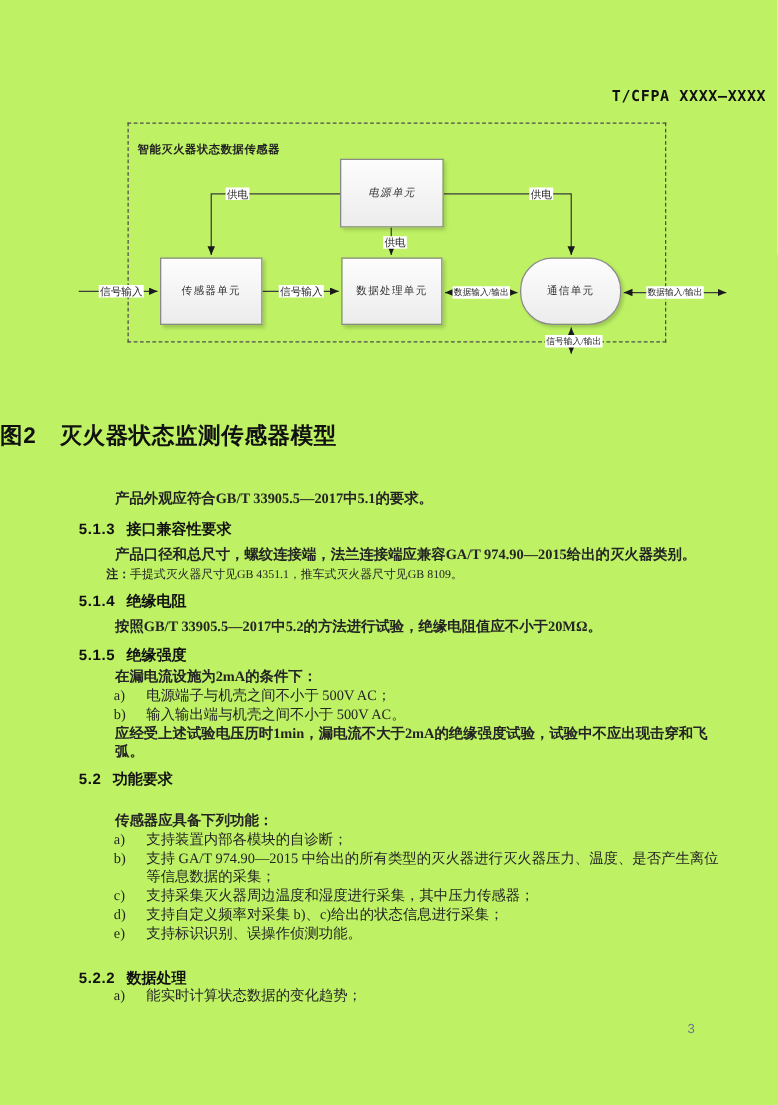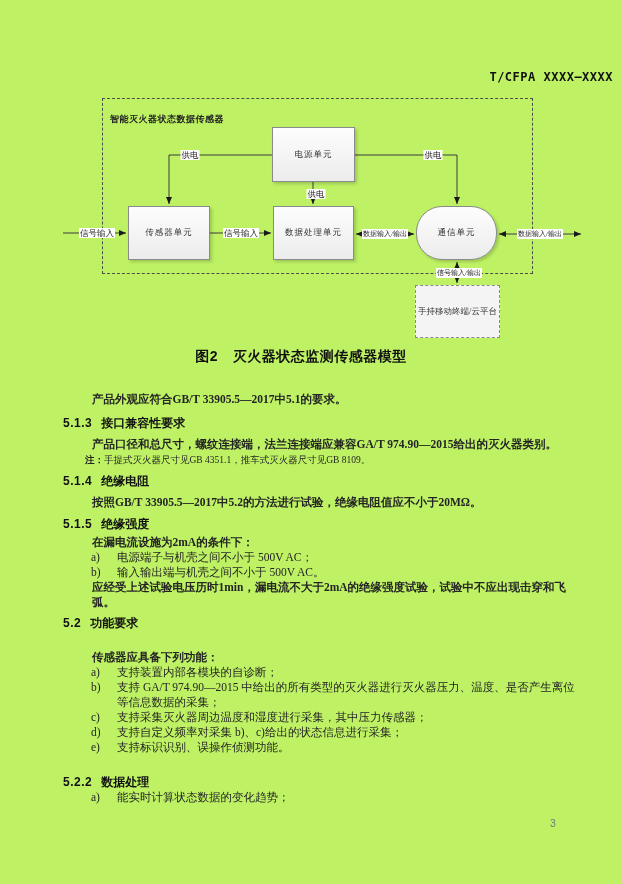--- a/index.html
+++ b/index.html
@@ -23,37 +23,37 @@
     letter-spacing:.5px;color:#222;white-space:nowrap;margin-top:10px;
   }
   .wires{position:absolute;left:0;top:0;width:622px;height:360px;pointer-events:none;}
   .dbox{
     position:absolute;display:flex;align-items:center;justify-content:center;
     font-size:8.5px;letter-spacing:1px;color:#333;box-sizing:border-box;
     background:linear-gradient(180deg,#fdfdfd 0%,#ececec 100%);
     border:1px solid #8a8a8a;box-shadow:2px 2px 3px rgba(0,0,0,.18);
     white-space:nowrap;
   }
-  .dbox.power{left:272px;top:127px;width:83px;height:55px;}
+  .dbox.power{left:272px;top:127px;width:83px;height:55px;font-style:italic;}
   .dbox.sensor{left:128px;top:206px;width:82px;height:54px;}
   .dbox.data{left:273px;top:206px;width:81px;height:54px;}
   .dbox.comm{left:416px;top:206px;width:81px;height:54px;border-radius:26px;}
   .dbox.terminal{
     left:415px;top:285px;width:85px;height:53px;
     border:1px dashed #8a8a8a;background:#f4f4f4;box-shadow:none;letter-spacing:0;
   }
   .wire-label{
     position:absolute;transform:translate(-50%,-50%);background:#ffffff;
     font-size:8.5px;color:#222;white-space:nowrap;padding:0 1px;line-height:10px;
   }
   .wire-label.sm{font-size:7px;}
   .fig-caption{
-    position:absolute;left:0;top:348px;width:602px;text-align:center;
+    position:absolute;left:0;top:336px;width:602px;text-align:left;
     font-family:"Liberation Sans","DejaVu Sans",sans-serif;
-    font-weight:bold;font-size:14px;color:#111;letter-spacing:.5px;
+    font-weight:bold;font-size:18px;color:#111;letter-spacing:.5px;
   }
   
   .content{
     position:absolute;left:63px;top:386px;width:516px;
     font-size:11.5px;line-height:15px;color:#242424;
   }
   .h{
     font-family:"Liberation Sans","DejaVu Sans",sans-serif;
     font-weight:bold;font-size:12px;line-height:16px;color:#111;
   }
@@ -98,21 +98,20 @@
       <line x1="356" y1="234" x2="414" y2="234" marker-start="url(#ah)" marker-end="url(#ah)"></line>
       <line x1="499" y1="234" x2="581" y2="234" marker-start="url(#ah)" marker-end="url(#ah)"></line>
       <line x1="457" y1="262" x2="457" y2="283" marker-start="url(#ah)" marker-end="url(#ah)"></line>
     </g>
   </svg>
 
   <div class="dbox power">电源单元</div>
   <div class="dbox data">数据处理单元</div>
   <div class="dbox sensor">传感器单元</div>
   <div class="dbox comm">通信单元</div>
-  <div class="dbox terminal">手持移动终端/云平台</div>
 
   <span class="wire-label" style="left:190px;top:155px;">供电</span>
   <span class="wire-label" style="left:433px;top:155px;">供电</span>
   <span class="wire-label" style="left:316px;top:194px;">供电</span>
   <span class="wire-label" style="left:97px;top:233px;">信号输入</span>
   <span class="wire-label" style="left:241px;top:233px;">信号输入</span>
   <span class="wire-label sm" style="left:385px;top:234px;">数据输入/输出</span>
   <span class="wire-label sm" style="left:540px;top:234px;">数据输入/输出</span>
   <span class="wire-label sm" style="left:459px;top:273px;text-align:center;">信号输入/输出</span>
 

